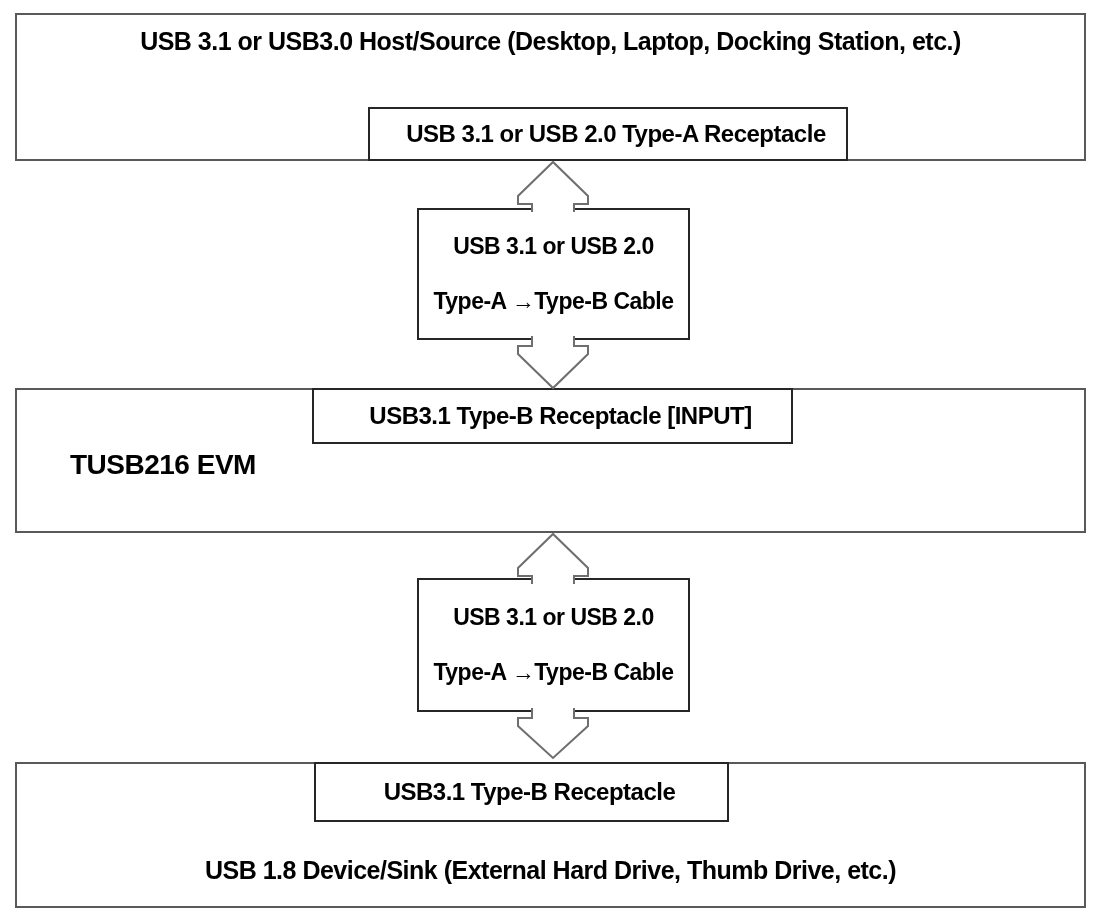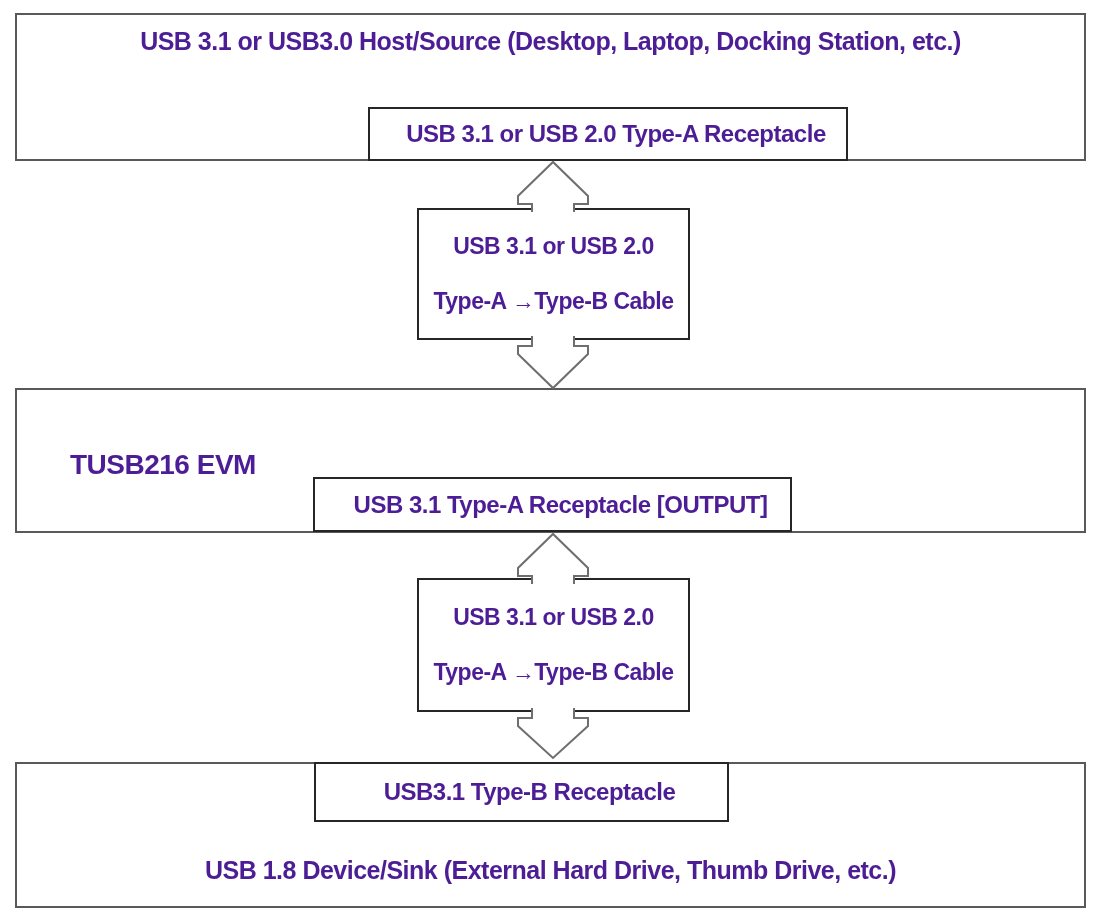--- a/index.html
+++ b/index.html
@@ -6,21 +6,21 @@
     margin: 0;
     padding: 0;
     background: #ffffff;
   }
   #stage {
     position: relative;
     width: 1100px;
     height: 924px;
     background: #ffffff;
     font-family: "Liberation Sans", "DejaVu Sans", sans-serif;
-    color: #4c1d95;
+    color: #000000;
     overflow: hidden;
   }
   .abs { position: absolute; box-sizing: border-box; }
   .outer-box {
     border: 2px solid #595959;
     background: #ffffff;
   }
   .inner-box {
     border: 2px solid #262626;
     background: #ffffff;
@@ -92,24 +92,24 @@
   </div>
 
   <div class="abs cable-box" style="left:417px; top:208px; width:273px; height:132px;">
     <span class="cable-line">USB 3.1 or USB 2.0</span>
     <span class="cable-line">Type-A →Type-B Cable</span>
   </div>
 
   <div class="abs outer-box" style="left:15px; top:388px; width:1071px; height:145px;"></div>
   <div class="abs evm-label" style="left:70px; top:449px;">TUSB216 EVM</div>
 
+  <div class="abs inner-box" style="left:312px; top:388px; width:481px; height:56px;">
+    <span class="bold-label receptacle-label">USB3.1 Type-B Receptacle [INPUT]</span>
+  </div>
 
-  <div class="abs inner-box" style="left:313px; top:477px; width:479px; height:55px;">
-    <span class="bold-label receptacle-label">USB 3.1 Type-A Receptacle [OUTPUT]</span>
-  </div>
 
   <div class="abs cable-box" style="left:417px; top:578px; width:273px; height:134px;">
     <span class="cable-line">USB 3.1 or USB 2.0</span>
     <span class="cable-line">Type-A →Type-B Cable</span>
   </div>
 
   <div class="abs outer-box" style="left:15px; top:762px; width:1071px; height:146px;"></div>
   <div class="abs title-line" style="left:15px; top:856px; width:1071px;">USB 1.8 Device/Sink (External Hard Drive, Thumb Drive, etc.)</div>
 
   <div class="abs inner-box" style="left:314px; top:762px; width:415px; height:60px;">

